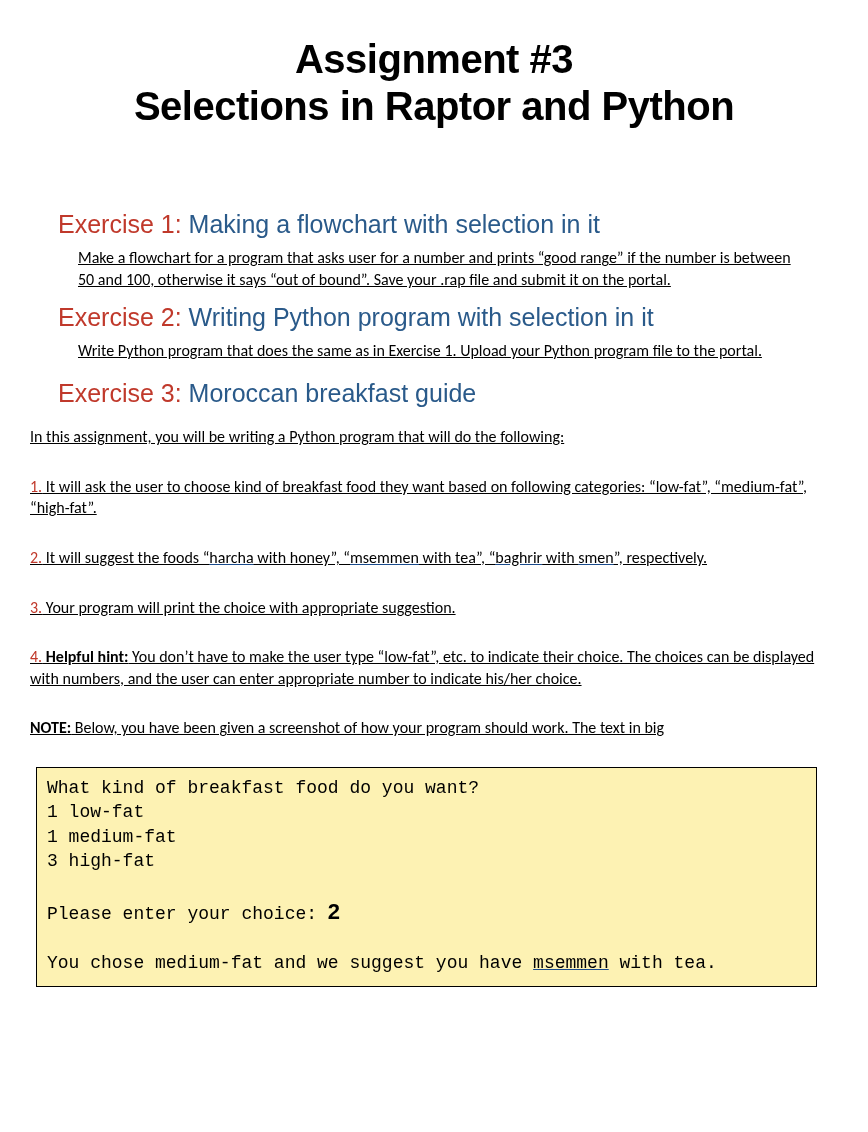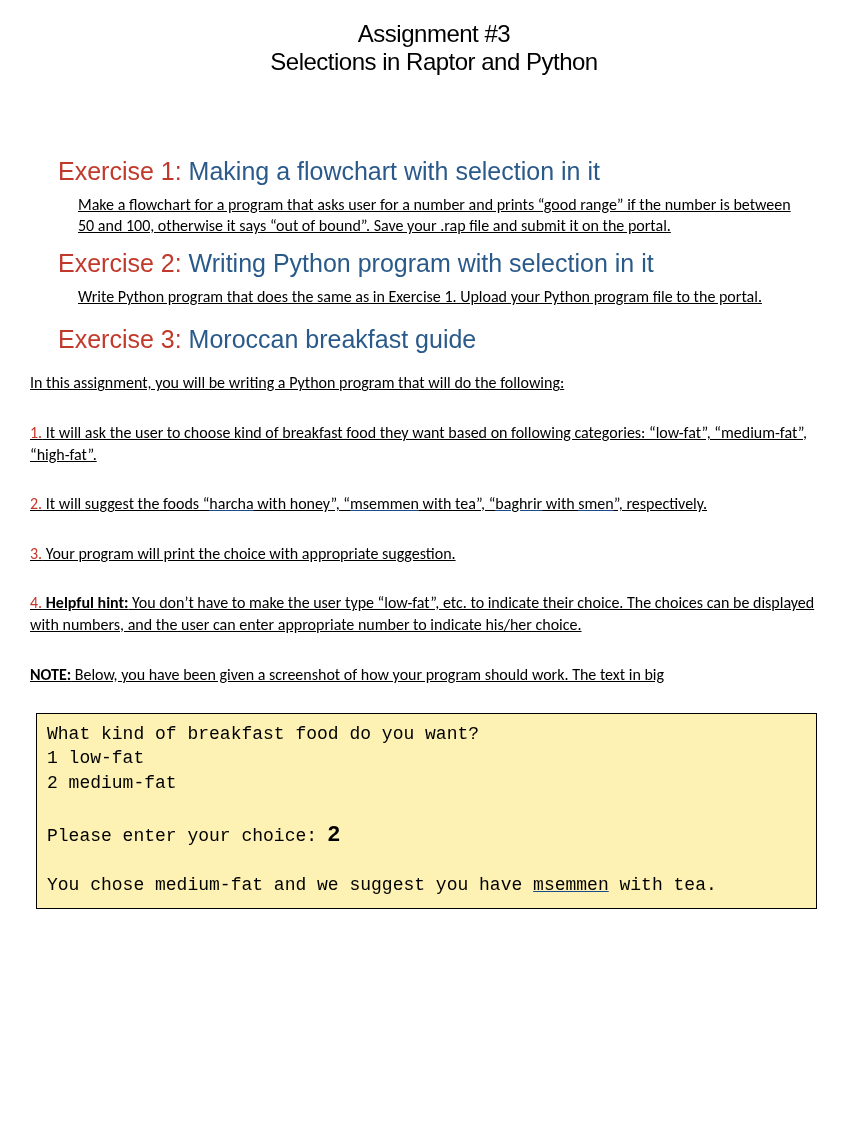--- a/index.html
+++ b/index.html
@@ -11,23 +11,23 @@
     width: 868px;
   }
   .page {
     padding: 20px 30px 40px 30px;
   }
   .title-block {
     text-align: center;
     margin-top: 0;
   }
   .title-block h1 {
-    font-size: 24px;
-    font-weight: 400;
-    margin: 0;
+    font-size: 40px;
+    font-weight: 700;
+    margin: 16px;
     line-height: 1.18;
     font-family: "Helvetica Neue", Arial, sans-serif;
     letter-spacing: -0.5px;
   }
   .section-h {
     font-size: 25px;
     font-weight: 400;
     margin: 0;
   }
   .ex1 { margin: 80px 0 8px 28px; }
@@ -121,21 +121,22 @@
     <span class="num">4.</span><span class="bold"> Helpful hint:</span><span> You don’t have to make the user type “low-fat”, etc. to indicate their choice. The choices can be displayed with numbers, and the user can enter appropriate number to indicate his/her choice.</span>
   </p>
 
   <p class="body-p" style="">
     <span class="note-label">NOTE:</span><span> Below, you have been given a screenshot of how your program should work. The text in big</span>
   </p>
 
   <div class="output-box">
     <div>What kind of breakfast food do you want?</div>
     <div>1 low-fat</div>
-    <div>2 medium-fat</div>
+    <div>1 medium-fat</div>
+    <div>3 high-fat</div>
     <br>
     <div>
       <span>Please enter your choice: </span><span class="big-input">2</span>
     </div>
     <br>
     <div>
       <span>You chose medium-fat and we suggest you have </span><span class="spell grammar">msemmen</span><span> with tea.</span>
     </div>
   </div>
 

